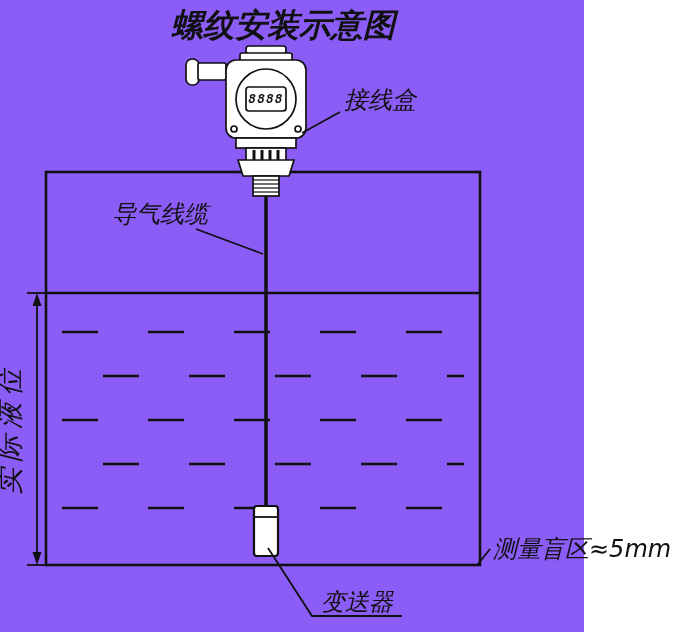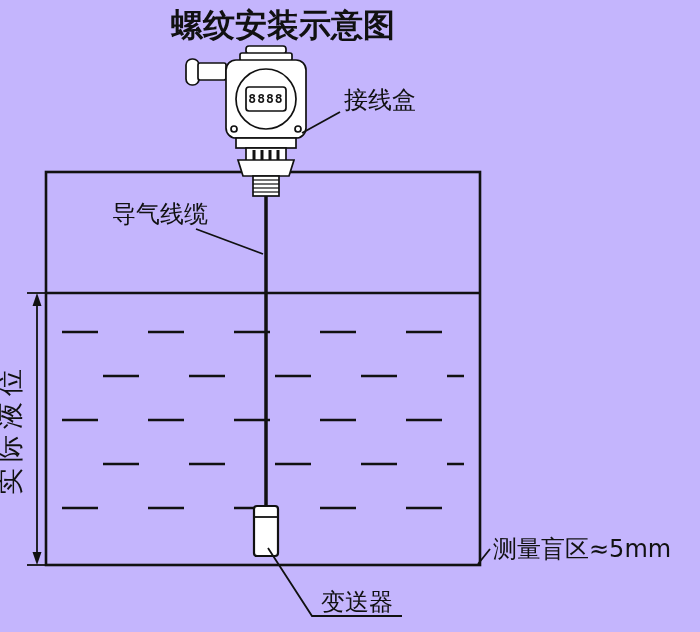--- a/index.html
+++ b/index.html
@@ -6,23 +6,24 @@
     margin: 0;
     padding: 0;
     width: 700px;
     height: 632px;
     background: #ffffff;
     overflow: hidden;
     font-family: "DejaVu Sans", "Liberation Sans", sans-serif;
   }
   #canvas {
     position: relative;
-    width: 700px;
+    width: 584px;
     height: 632px;
-    background: #c4b5fd;
+    background: #8b5cf6;
+    font-style: italic;
   }
   svg text {
     fill: #111111;
     font-family: "DejaVu Sans", "Liberation Sans", sans-serif;
   }
   .title   { font-size: 32px; font-weight: 700; }
   .lbl     { font-size: 24px; }
   .lbl-v   { font-size: 27px; letter-spacing: 6px; }
   .lcd     { font-family: "DejaVu Sans Mono", monospace; font-size: 13px; letter-spacing: 1px; font-weight: 700; }
   .tank    { fill: none; stroke: #111; stroke-width: 2.6; }

